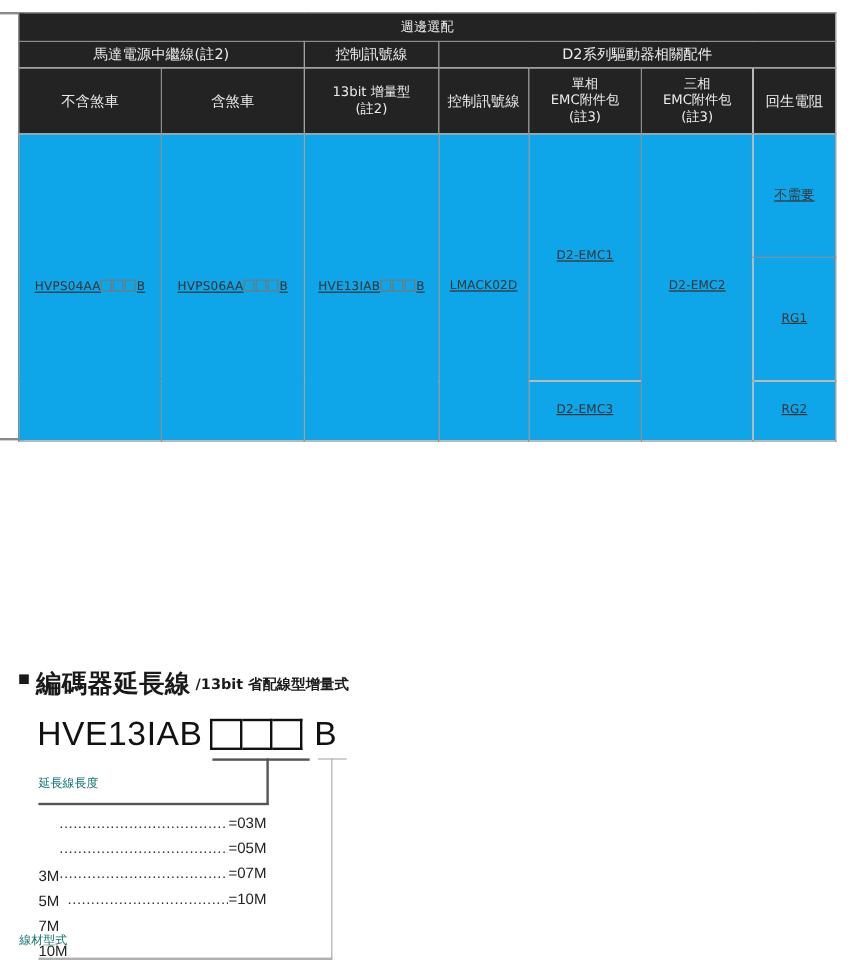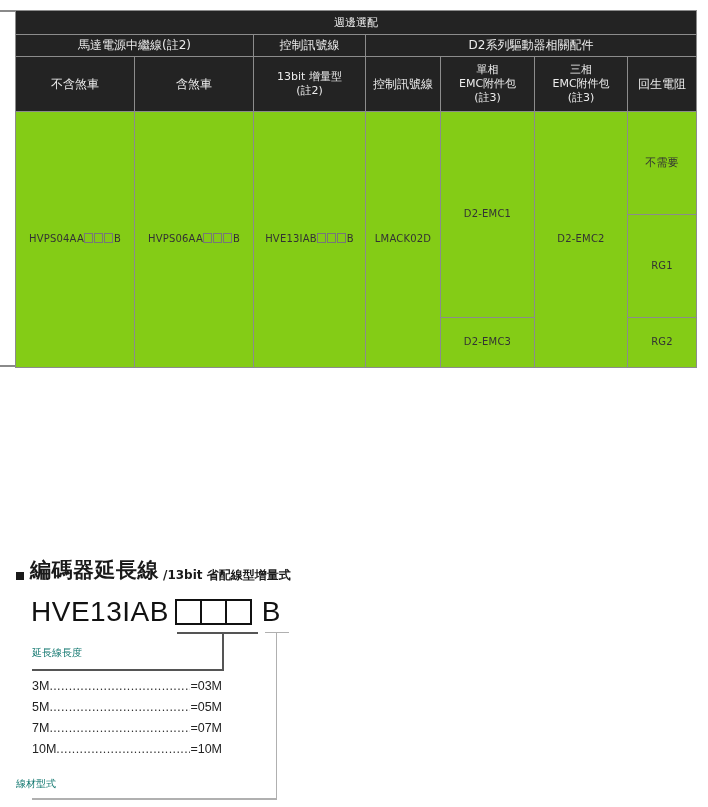--- a/index.html
+++ b/index.html
@@ -26,36 +26,36 @@
     padding: 0 2px; line-height: 1.25;
     overflow: hidden; white-space: nowrap;
   }
   .spec-table th {
     background: #232323; color: #ececec; font-weight: normal;
   }
   .spec-table th.lvl1 { height: 24px; font-size: 11px; }
   .spec-table th.lvl2 { height: 22px; font-size: 12px; }
   .spec-table th.lvl3 { height: 55px; font-size: 12px; }
   .spec-table th.lvl3.small { font-size: 11px; }
-  .spec-table td { background: #84cc16; color: #333; font-size: 10px; letter-spacing: 0.2px; }
+  .spec-table td { background: #0ea5e9; color: #333; font-size: 10px; letter-spacing: 0.2px; text-decoration: underline; }
   .spec-table td.cjk { font-size: 11px; }
   .spec-table tr.r1 td { height: 103px; }
   .spec-table tr.r2 td { height: 103px; }
   .spec-table tr.r3 td { height: 50px; }
 
   .boxes { letter-spacing: 0; }
   .box {
     display: inline-block; width: 9px; height: 10px;
     border: 1px solid #777; vertical-align: -1px; margin: 0 0.5px;
   }
 
   
   .section-heading {
     position: absolute; left: 16px; top: 556px;
-    display: flex; align-items: flex-end; white-space: nowrap;
+    display: flex; align-items: center; white-space: nowrap;
   }
   .bullet {
     display: inline-block; width: 8px; height: 8px; background: #1a1a1a;
     margin-right: 6px; position: relative; top: -4px;
   }
   .heading-title { font-size: 21px; color: #1a1a1a; font-weight: bold; letter-spacing: 0.5px; }
   .heading-sub { font-size: 12px; color: #1a1a1a; margin-left: 4px; font-weight: bold; }
 
   .code-line {
     position: absolute; left: 31px; top: 596px;
@@ -79,21 +79,21 @@
     position: absolute; font-size: 10px; color: #0f766e; white-space: nowrap;
   }
   .opt-list {
     position: absolute; left: 32px; top: 676px;
     font-family: "Liberation Sans", sans-serif;
     font-size: 12.5px; color: #222;
   }
   .opt {
     display: flex; width: 190px; height: 21px; line-height: 21px; white-space: nowrap;
   }
-  .opt .k { flex: none; }
+  .opt .k { flex: none; margin-top: 44px; }
   .opt .dots { flex: 1; overflow: hidden; letter-spacing: 0.4px; color: #333; }
   .opt .dots::after {
     content: "............................................................................";
   }
   .opt .v { flex: none; text-align: right; }
 </style>
 </head>
 <body>
 
 <div id="root">

